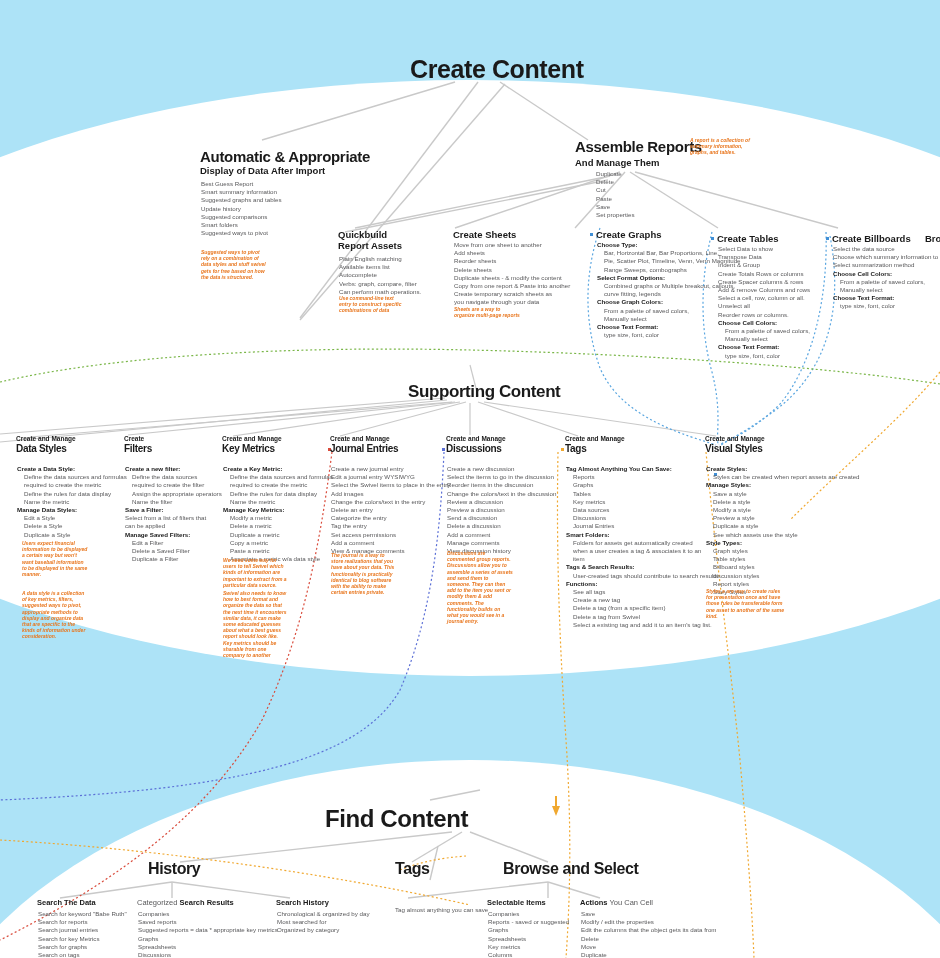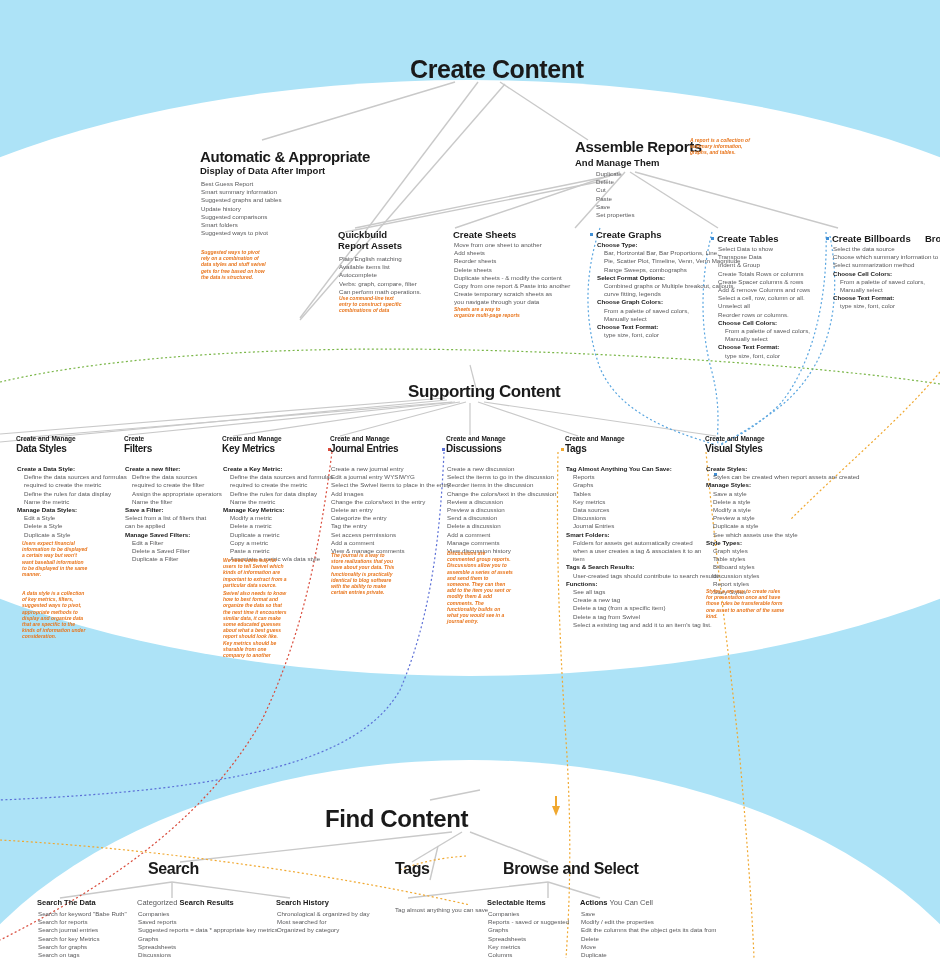--- a/index.html
+++ b/index.html
@@ -360,21 +360,21 @@
     <span class="row i1">Table styles</span>
     <span class="row i1">Billboard styles</span>
     <span class="row i1">discussion styles</span>
     <span class="row i1">Report styles</span>
     <span class="row i1">Story Styles</span>
   </div>
   <div class="txt note w80" style="left:706px;top:588px;">Styles a are way to create rules for presentation once and have those rules be transferable form one asset to another of the same kind.</div>
 
   <div class="txt big-title t-find" style="left:325px;top:805px;">Find Content</div>
 
-  <div class="txt big-title t-sub" style="left:148px;top:860px;font-size:16px;">Search</div>
+  <div class="txt big-title t-sub" style="left:148px;top:860px;font-size:16px;">History</div>
   <div class="txt big-title t-sub" style="left:395px;top:860px;font-size:16px;">Tags</div>
   <div class="txt list" style="left:395px;top:906px;">
     <span class="row">Tag almost anything you can save</span>
   </div>
   <div class="txt big-title t-sub" style="left:503px;top:860px;font-size:16px;">Browse and Select</div>
 
   <div class="txt sec-h2" style="left:37px;top:898px;font-size:7.5px;">Search The Data</div>
   <div class="txt list" style="left:38px;top:910px;">
     <span class="row">Search for keyword "Babe Ruth"</span>
     <span class="row">Search for reports</span>

